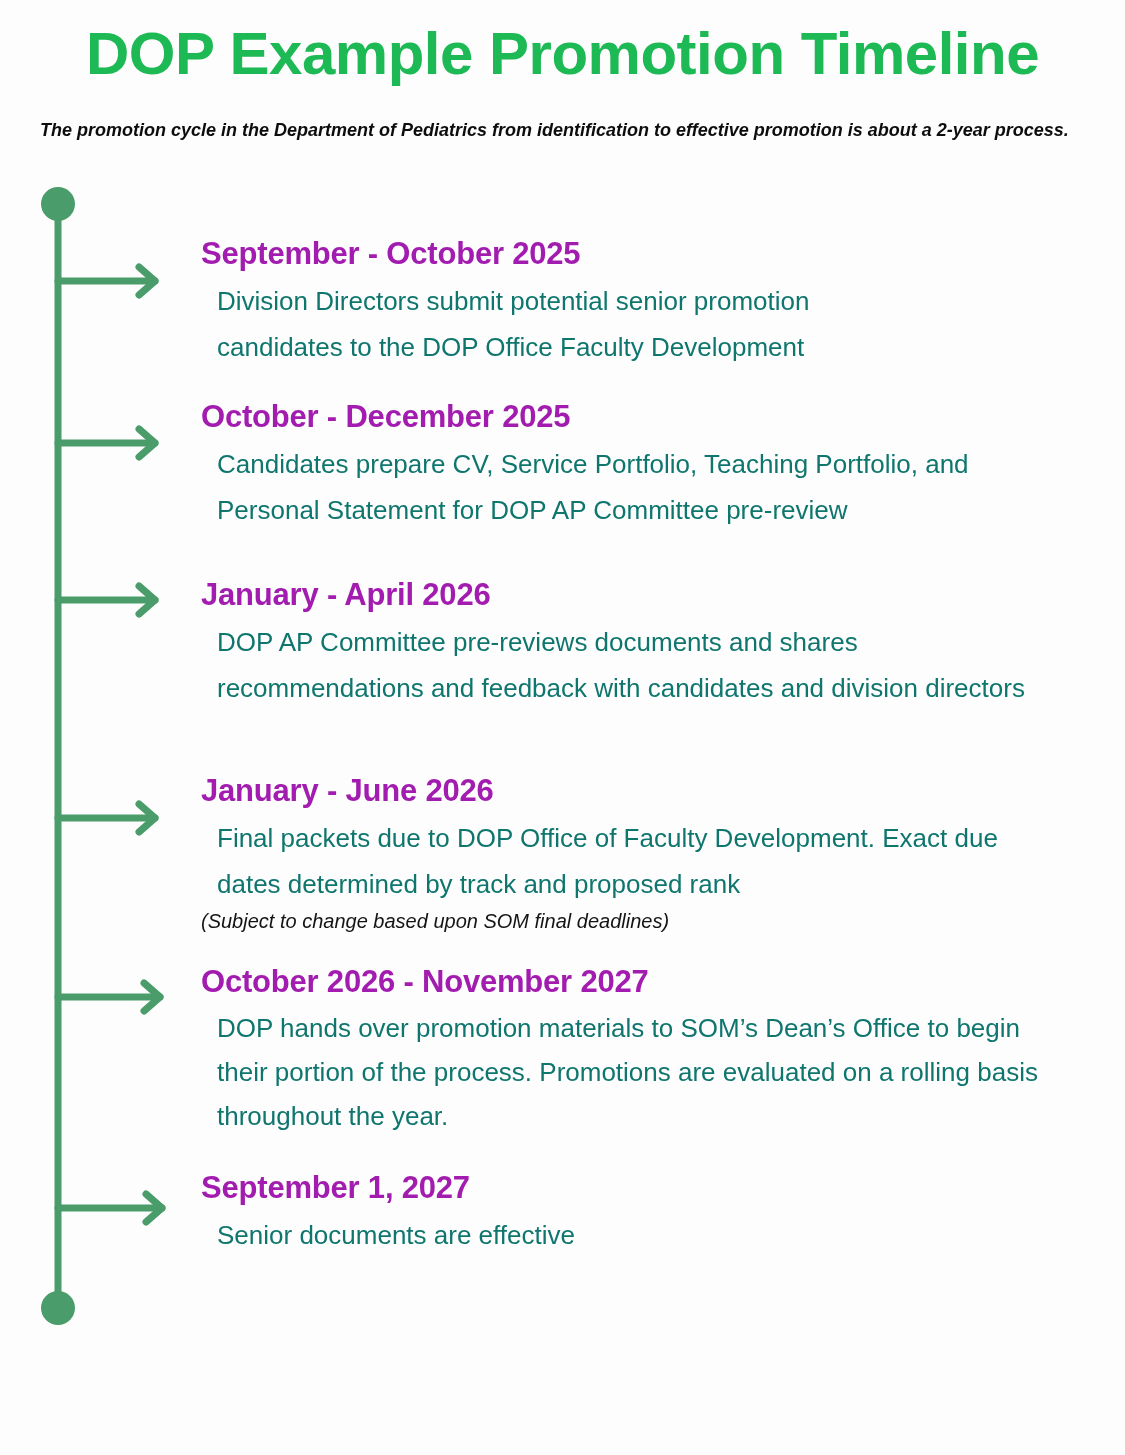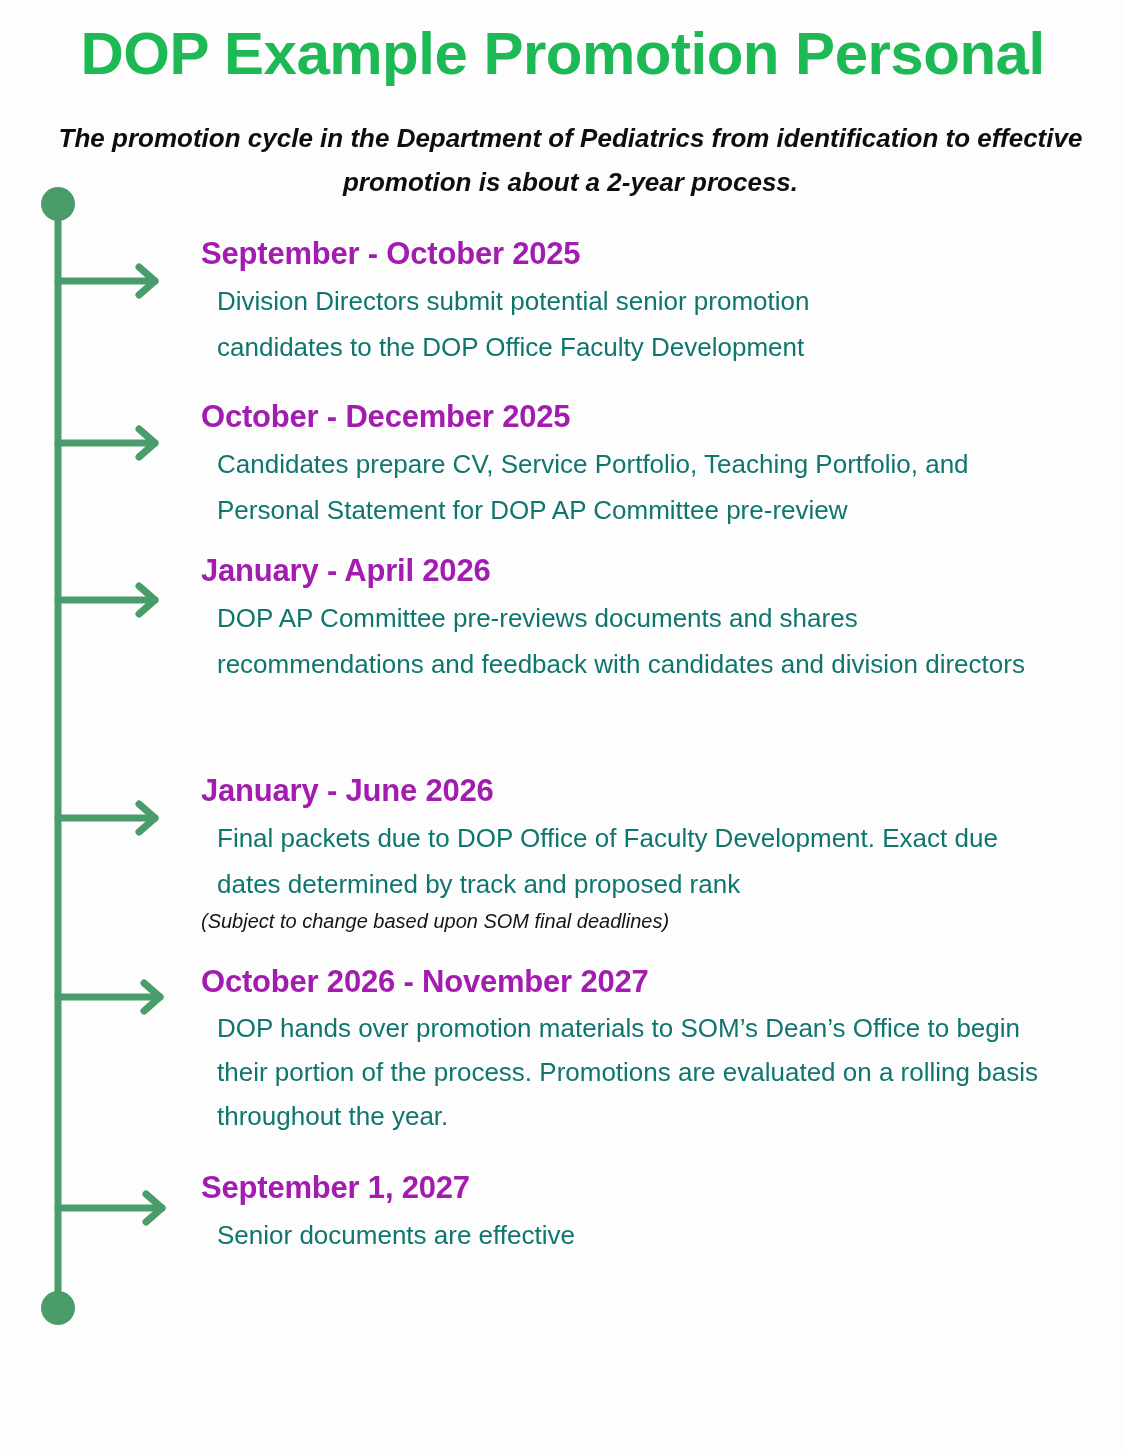--- a/index.html
+++ b/index.html
@@ -26,26 +26,26 @@
       color: #1db954;
       letter-spacing: -0.5px;
       line-height: 80px;
       margin: 0;
     }
     .subtitle {
       position: absolute;
       top: 108px;
       left: 40px;
       width: 1045px;
-      text-align: center;
-      font-size: 26px;
+      text-align: left;
+      font-size: 18px;
       font-weight: bold;
       font-style: italic;
       line-height: 44px;
-      margin: 8px;
+      margin: 0;
       color: #0d0d0d;
     }
     .timeline-svg {
       position: absolute;
       left: 0;
       top: 0;
       width: 1125px;
       height: 1455px;
       pointer-events: none;
     }
@@ -72,21 +72,21 @@
       font-size: 20px;
       font-style: italic;
       line-height: 28px;
       margin: 0;
       color: #141414;
     }
   </style>
 </head>
 <body>
 
-<h1 class="title">DOP Example Promotion Personal</h1>
+<h1 class="title">DOP Example Promotion Timeline</h1>
 <p class="subtitle">The promotion cycle in the Department of Pediatrics from identification to effective promotion is about a 2-year process.</p>
 
 <svg class="timeline-svg" viewBox="0 0 1125 1455" xmlns="http://www.w3.org/2000/svg">
   <g fill="none" stroke="#4a9d6a" stroke-width="7" stroke-linecap="round" stroke-linejoin="round">
     <line x1="58" y1="205" x2="58" y2="1308"></line>
     <g>
       <line x1="58" y1="281" x2="155" y2="281"></line>
       <polyline points="139,267 155,281 139,295"></polyline>
     </g>
     <g>
@@ -117,21 +117,21 @@
 <div class="event" style="top:234px;">
   <p class="event-date">September - October 2025</p>
   <p class="event-desc" style="width:720px;">Division Directors submit potential senior promotion candidates to the DOP Office Faculty Development</p>
 </div>
 
 <div class="event" style="top:397px;">
   <p class="event-date">October - December 2025</p>
   <p class="event-desc" style="width:820px;">Candidates prepare CV, Service Portfolio, Teaching Portfolio, and Personal Statement for DOP AP Committee pre-review</p>
 </div>
 
-<div class="event" style="top:551px;">
+<div class="event" style="top:575px;">
   <p class="event-date">January - April 2026</p>
   <p class="event-desc" style="width:840px;">DOP AP Committee pre-reviews documents and shares recommendations and feedback with candidates and division directors</p>
 </div>
 
 <div class="event" style="top:771px;">
   <p class="event-date">January - June 2026</p>
   <p class="event-desc" style="width:850px;">Final packets due to DOP Office of Faculty Development. Exact due dates determined by track and proposed rank</p>
   <p class="event-note">(Subject to change based upon SOM final deadlines)</p>
 </div>
 

